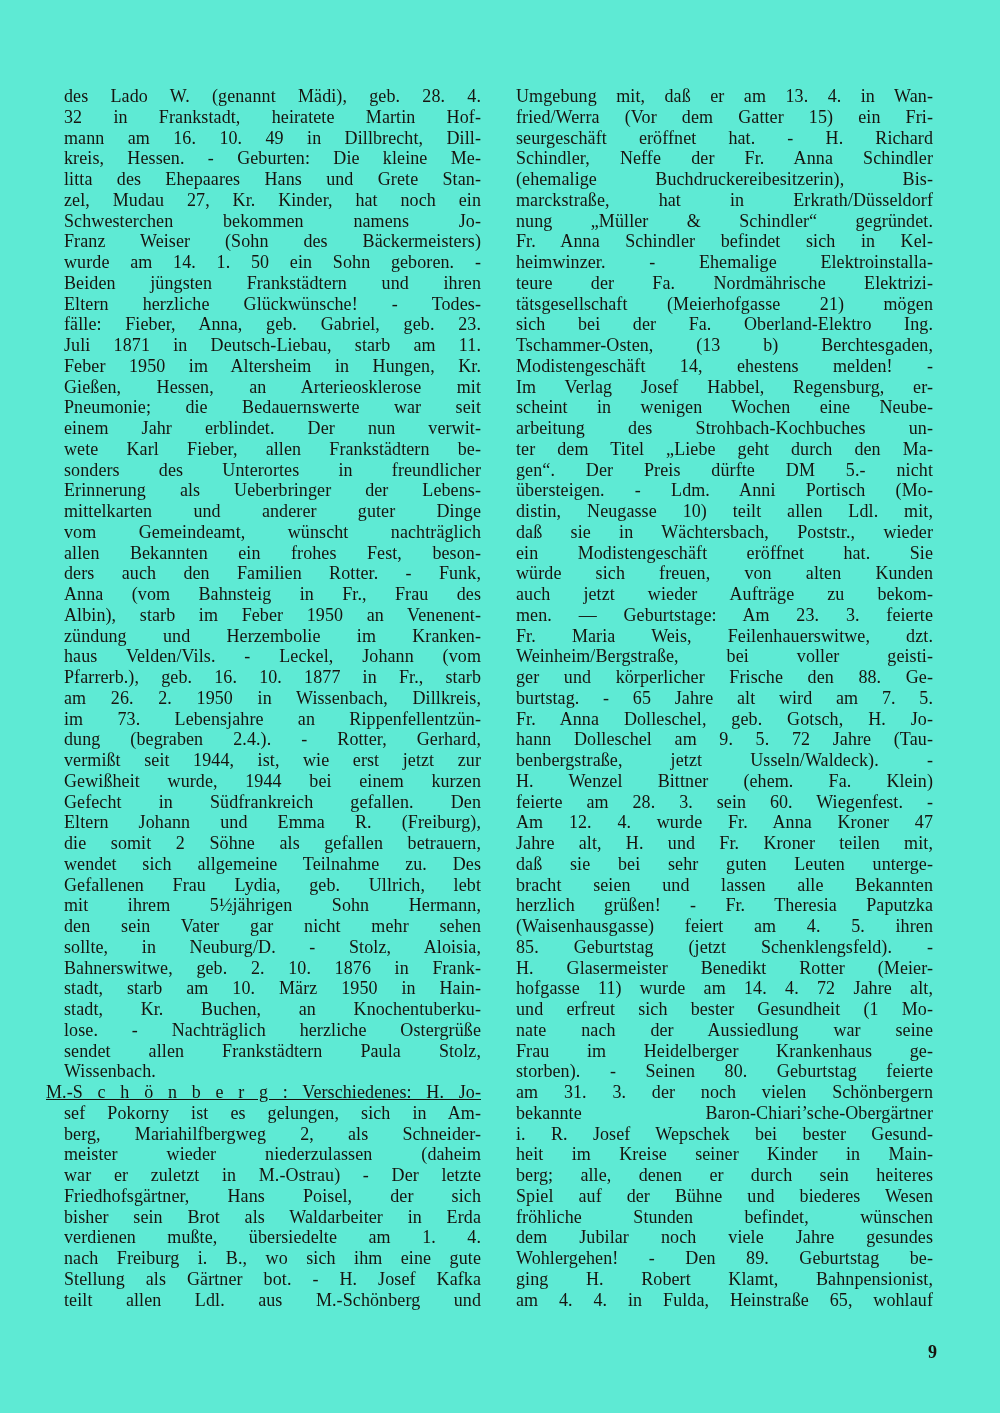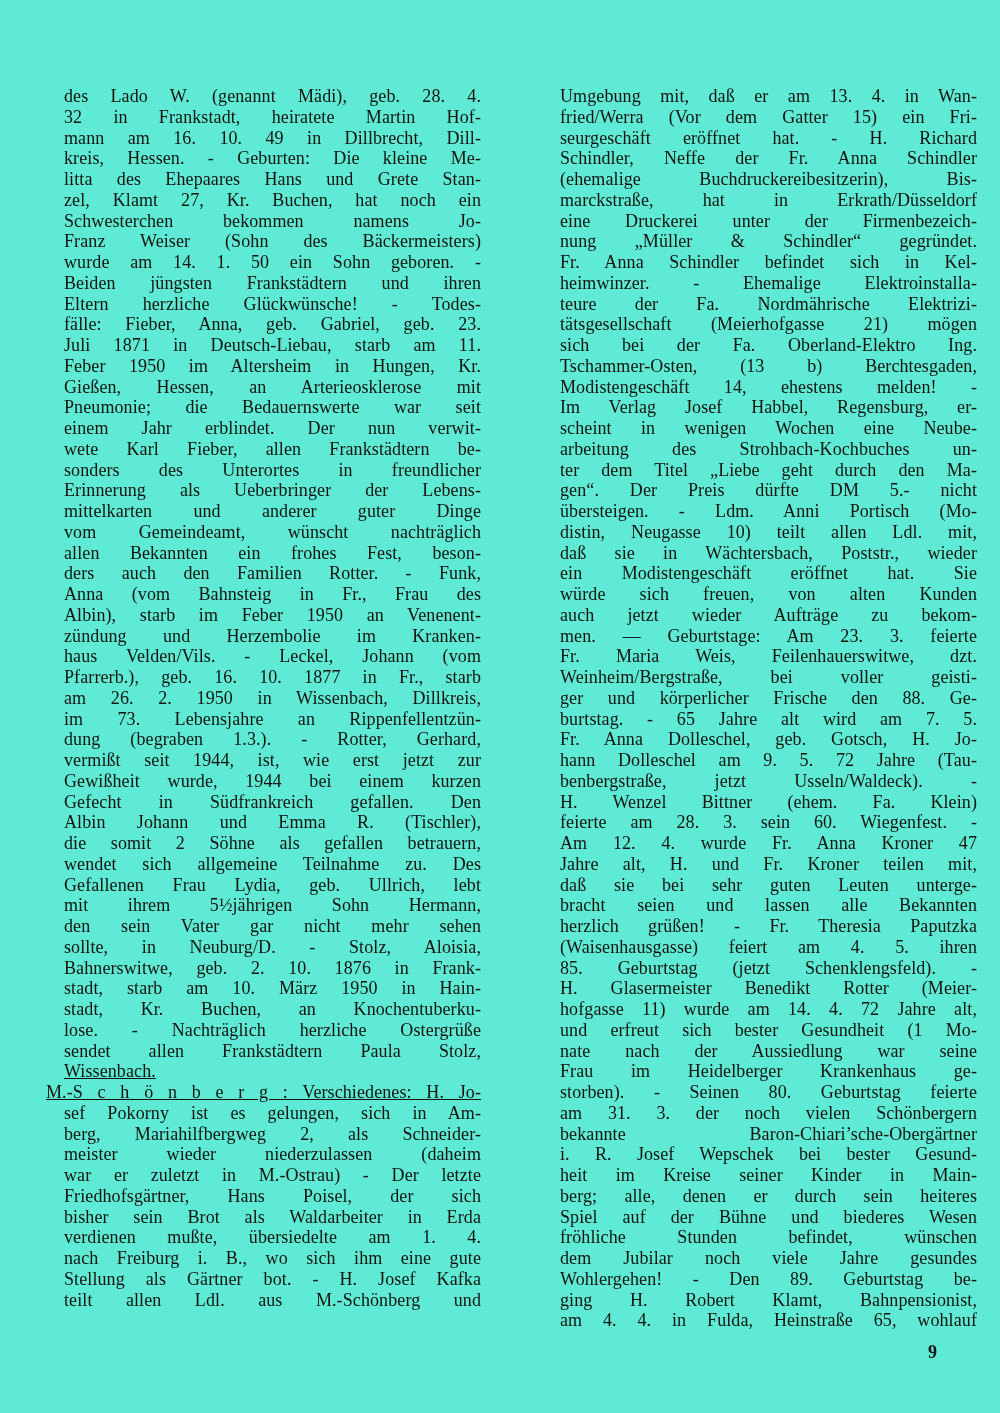--- a/index.html
+++ b/index.html
@@ -19,50 +19,50 @@
   }
   .col {
     position: absolute;
     top: 86px;
     width: 417px;
     font-size: 18px;
     line-height: 20.75px;
     letter-spacing: 0.1px;
   }
   .col-left  { left: 64px; }
-  .col-right { left: 560px; }
+  .col-right { left: 516px; }
   .block { margin: 0; padding: 0; }
   .line {
     text-align: justify;
     text-align-last: justify;
     height: 20.75px;
     white-space: nowrap;
   }
-  .line.no-stretch { text-align-last: left; text-decoration: underline; }
+  .line.no-stretch { text-align-last: left; }
   .line.outdent { margin-left: -18px; text-decoration: underline; }
   .page-number {
     position: absolute;
     left: 928px;
     top: 1342px;
     font-size: 18px;
     font-weight: bold;
   }
 </style>
 </head>
 <body>
 
 <div class="page">
   <div class="col col-left">
       <div class="block">
         <div class="line">des Lado W. (genannt Mädi), geb. 28. 4.</div>
         <div class="line">32 in Frankstadt, heiratete Martin Hof-</div>
         <div class="line">mann am 16. 10. 49 in Dillbrecht, Dill-</div>
         <div class="line">kreis, Hessen. - Geburten: Die kleine Me-</div>
         <div class="line">litta des Ehepaares Hans und Grete Stan-</div>
-        <div class="line">zel, Klamt 27, Kr. Buchen, hat noch ein</div>
+        <div class="line">zel, Mudau 27, Kr. Kinder, hat noch ein</div>
         <div class="line">Schwesterchen bekommen namens Jo-</div>
         <div class="line">Franz Weiser (Sohn des Bäckermeisters)</div>
         <div class="line">wurde am 14. 1. 50 ein Sohn geboren. -</div>
         <div class="line">Beiden jüngsten Frankstädtern und ihren</div>
         <div class="line">Eltern herzliche Glückwünsche! - Todes-</div>
         <div class="line">fälle: Fieber, Anna, geb. Gabriel, geb. 23.</div>
         <div class="line">Juli 1871 in Deutsch-Liebau, starb am 11.</div>
         <div class="line">Feber 1950 im Altersheim in Hungen, Kr.</div>
         <div class="line">Gießen, Hessen, an Arterieosklerose mit</div>
         <div class="line">Pneumonie; die Bedauernswerte war seit</div>
@@ -74,25 +74,25 @@
         <div class="line">vom Gemeindeamt, wünscht nachträglich</div>
         <div class="line">allen Bekannten ein frohes Fest, beson-</div>
         <div class="line">ders auch den Familien Rotter. - Funk,</div>
         <div class="line">Anna (vom Bahnsteig in Fr., Frau des</div>
         <div class="line">Albin), starb im Feber 1950 an Venenent-</div>
         <div class="line">zündung und Herzembolie im Kranken-</div>
         <div class="line">haus Velden/Vils. - Leckel, Johann (vom</div>
         <div class="line">Pfarrerb.), geb. 16. 10. 1877 in Fr., starb</div>
         <div class="line">am 26. 2. 1950 in Wissenbach, Dillkreis,</div>
         <div class="line">im 73. Lebensjahre an Rippenfellentzün-</div>
-        <div class="line">dung (begraben 1.3.). - Rotter, Gerhard,</div>
+        <div class="line">dung (begraben 2.4.). - Rotter, Gerhard,</div>
         <div class="line">vermißt seit 1944, ist, wie erst jetzt zur</div>
         <div class="line">Gewißheit wurde, 1944 bei einem kurzen</div>
         <div class="line">Gefecht in Südfrankreich gefallen. Den</div>
-        <div class="line">Albin Johann und Emma R. (Tischler),</div>
+        <div class="line">Eltern Johann und Emma R. (Freiburg),</div>
         <div class="line">die somit 2 Söhne als gefallen betrauern,</div>
         <div class="line">wendet sich allgemeine Teilnahme zu. Des</div>
         <div class="line">Gefallenen Frau Lydia, geb. Ullrich, lebt</div>
         <div class="line">mit ihrem 5½jährigen Sohn Hermann,</div>
         <div class="line">den sein Vater gar nicht mehr sehen</div>
         <div class="line">sollte, in Neuburg/D. - Stolz, Aloisia,</div>
         <div class="line">Bahnerswitwe, geb. 2. 10. 1876 in Frank-</div>
         <div class="line">stadt, starb am 10. März 1950 in Hain-</div>
         <div class="line">stadt, Kr. Buchen, an Knochentuberku-</div>
         <div class="line">lose. - Nachträglich herzliche Ostergrüße</div>
@@ -114,21 +114,20 @@
       </div>
     </div>
   <div class="col col-right">
       <div class="block">
         <div class="line">Umgebung mit, daß er am 13. 4. in Wan-</div>
         <div class="line">fried/Werra (Vor dem Gatter 15) ein Fri-</div>
         <div class="line">seurgeschäft eröffnet hat. - H. Richard</div>
         <div class="line">Schindler, Neffe der Fr. Anna Schindler</div>
         <div class="line">(ehemalige Buchdruckereibesitzerin), Bis-</div>
         <div class="line">marckstraße, hat in Erkrath/Düsseldorf</div>
-        <div class="line">eine Druckerei unter der Firmenbezeich-</div>
         <div class="line">nung „Müller &amp; Schindler“ gegründet.</div>
         <div class="line">Fr. Anna Schindler befindet sich in Kel-</div>
         <div class="line">heimwinzer. - Ehemalige Elektroinstalla-</div>
         <div class="line">teure der Fa. Nordmährische Elektrizi-</div>
         <div class="line">tätsgesellschaft (Meierhofgasse 21) mögen</div>
         <div class="line">sich bei der Fa. Oberland-Elektro Ing.</div>
         <div class="line">Tschammer-Osten, (13 b) Berchtesgaden,</div>
         <div class="line">Modistengeschäft 14, ehestens melden! -</div>
         <div class="line">Im Verlag Josef Habbel, Regensburg, er-</div>
         <div class="line">scheint in wenigen Wochen eine Neube-</div>

